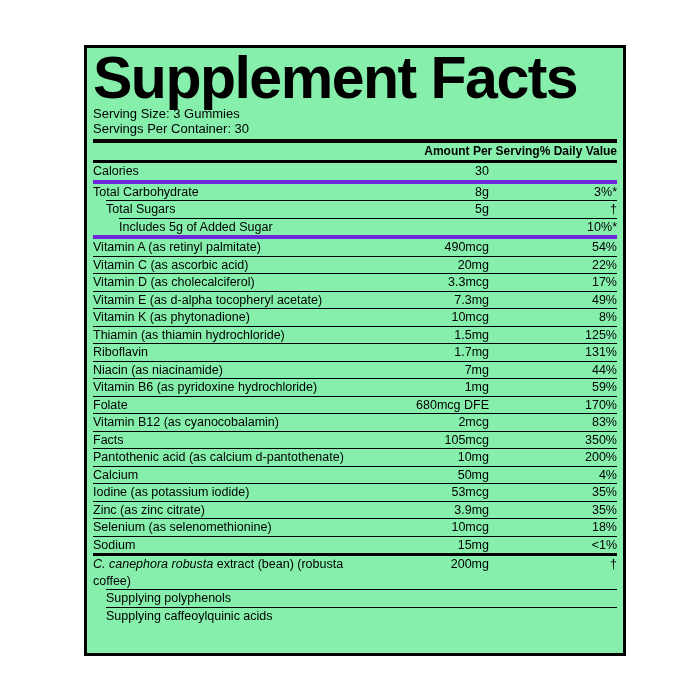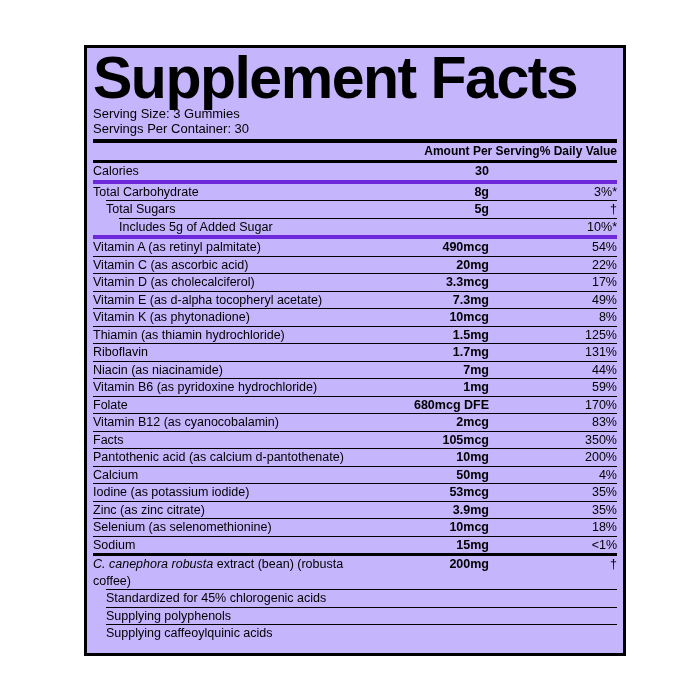--- a/index.html
+++ b/index.html
@@ -3,40 +3,40 @@
 <meta charset="utf-8">
 <style>
   html,body{margin:0;padding:0;}
   body{
     width:700px;height:700px;background:#ffffff;position:relative;
     font-family:"Liberation Sans","DejaVu Sans",sans-serif;color:#000;
     -webkit-font-smoothing:antialiased;
   }
   .panel{
     position:absolute;left:84px;top:45px;width:542px;height:611px;
-    border:3px solid #000;background:#c4b5fd;box-sizing:border-box;
+    border:3px solid #000;background:#86efac;box-sizing:border-box;
     padding:3px 6px 0 6px;overflow:hidden;
   }
   .title{
     font-size:59px;font-weight:bold;letter-spacing:-1.5px;line-height:50px;
     margin:2px 0 3px 0;white-space:nowrap;
   }
   .serv{font-size:13px;line-height:15px;}
   .hdr{
     display:flex;justify-content:flex-end;font-weight:bold;font-size:12px;
     line-height:15px;border-top:4px solid #000;border-bottom:3px solid #000;
     margin-top:3px;padding:1px 0;
   }
   .r{
     display:grid;grid-template-columns:1fr 110px 128px;
     font-size:12.5px;line-height:16.5px;border-top:1px solid #000;
     align-items:start;
   }
   .r .n{text-align:left;}
-  .r .a{text-align:right;font-weight:bold;}
+  .r .a{text-align:right;}
   .r .d{text-align:right;}
   .t0{border-top:none;}
   .t2{border-top:4px solid #6d28d9;}
   .t3{border-top:3px solid #000;}
   .i1{margin-left:13px;}
   .i2{margin-left:26px;gap:20px;}
   .it{font-style:italic;}
 </style>
 </head>
 <body>
@@ -162,25 +162,20 @@
     <span class="n">Sodium</span>
     <span class="a">15mg</span>
     <span class="d">&lt;1%</span>
   </div>
   <div class="r t3">
     <span class="n"><span class="it">C. canephora robusta</span><span> extract (bean) (robusta coffee)</span></span>
     <span class="a">200mg</span>
     <span class="d">†</span>
   </div>
   <div class="r i1">
-    <span class="n">Standardized for 45% chlorogenic acids</span>
-    <span class="a"></span>
-    <span class="d"></span>
-  </div>
-  <div class="r i1">
     <span class="n">Supplying polyphenols</span>
     <span class="a"></span>
     <span class="d"></span>
   </div>
   <div class="r i1">
     <span class="n">Supplying caffeoylquinic acids</span>
     <span class="a"></span>
     <span class="d"></span>
   </div>
 

